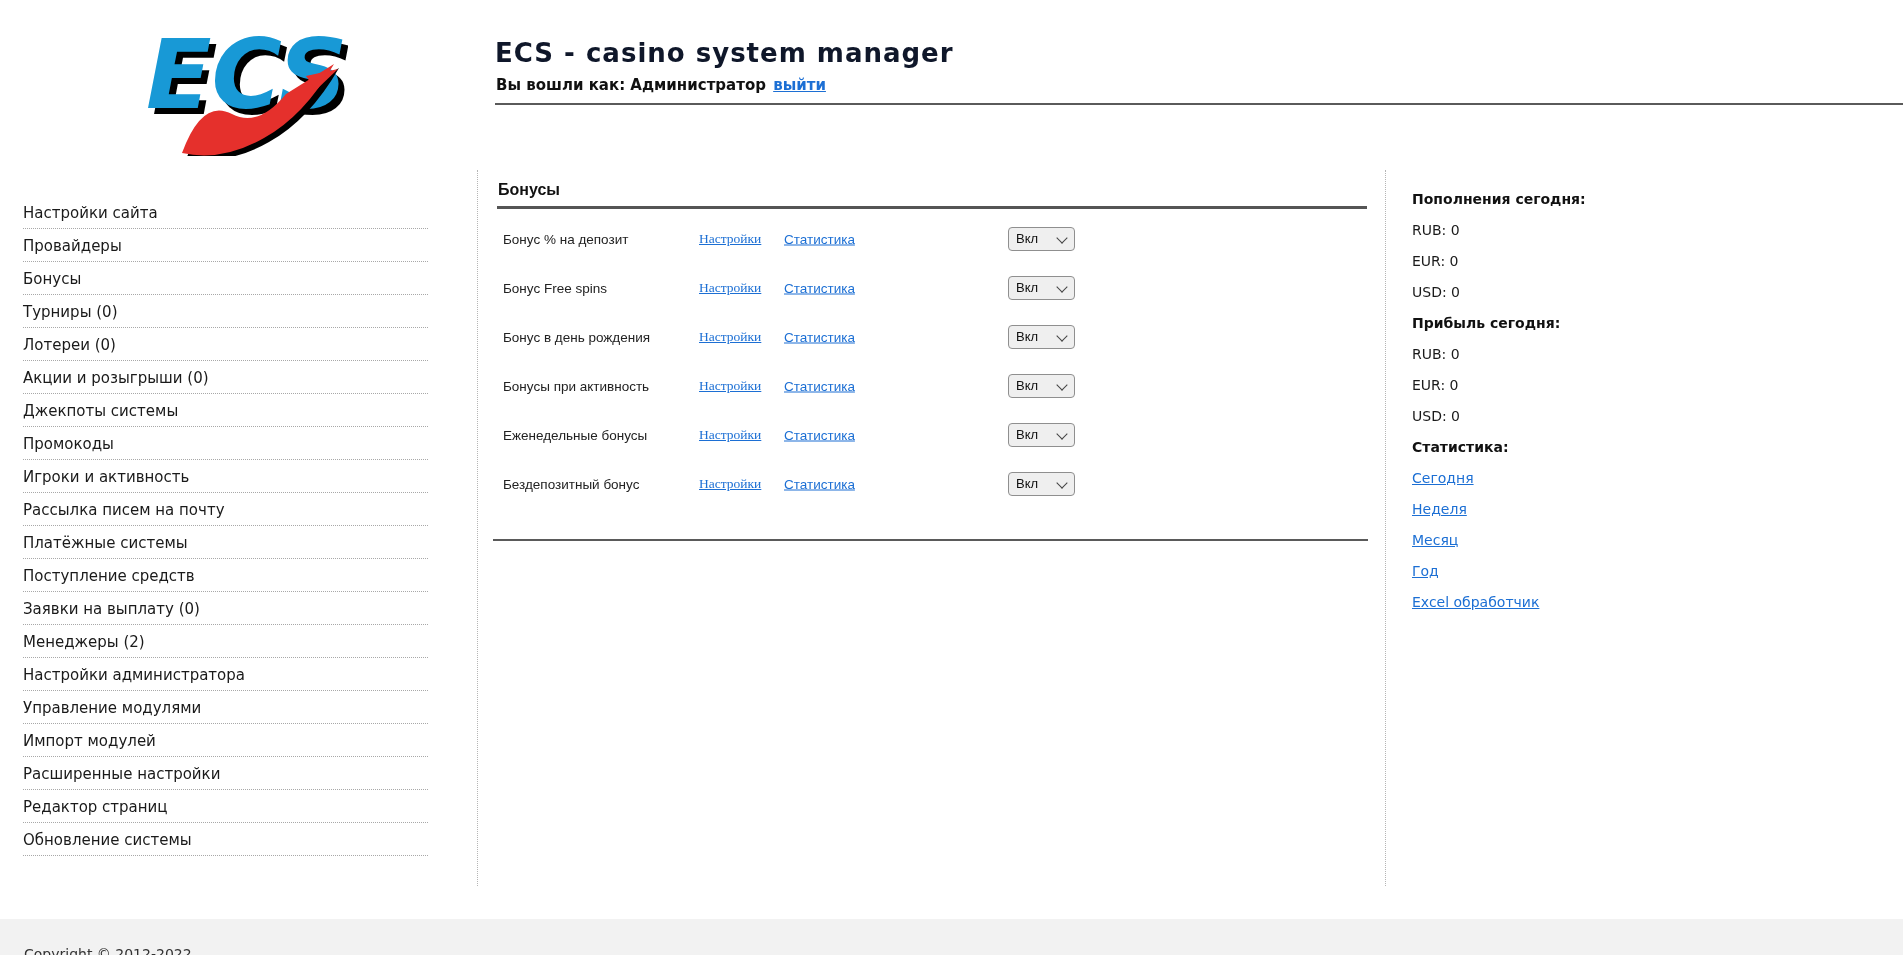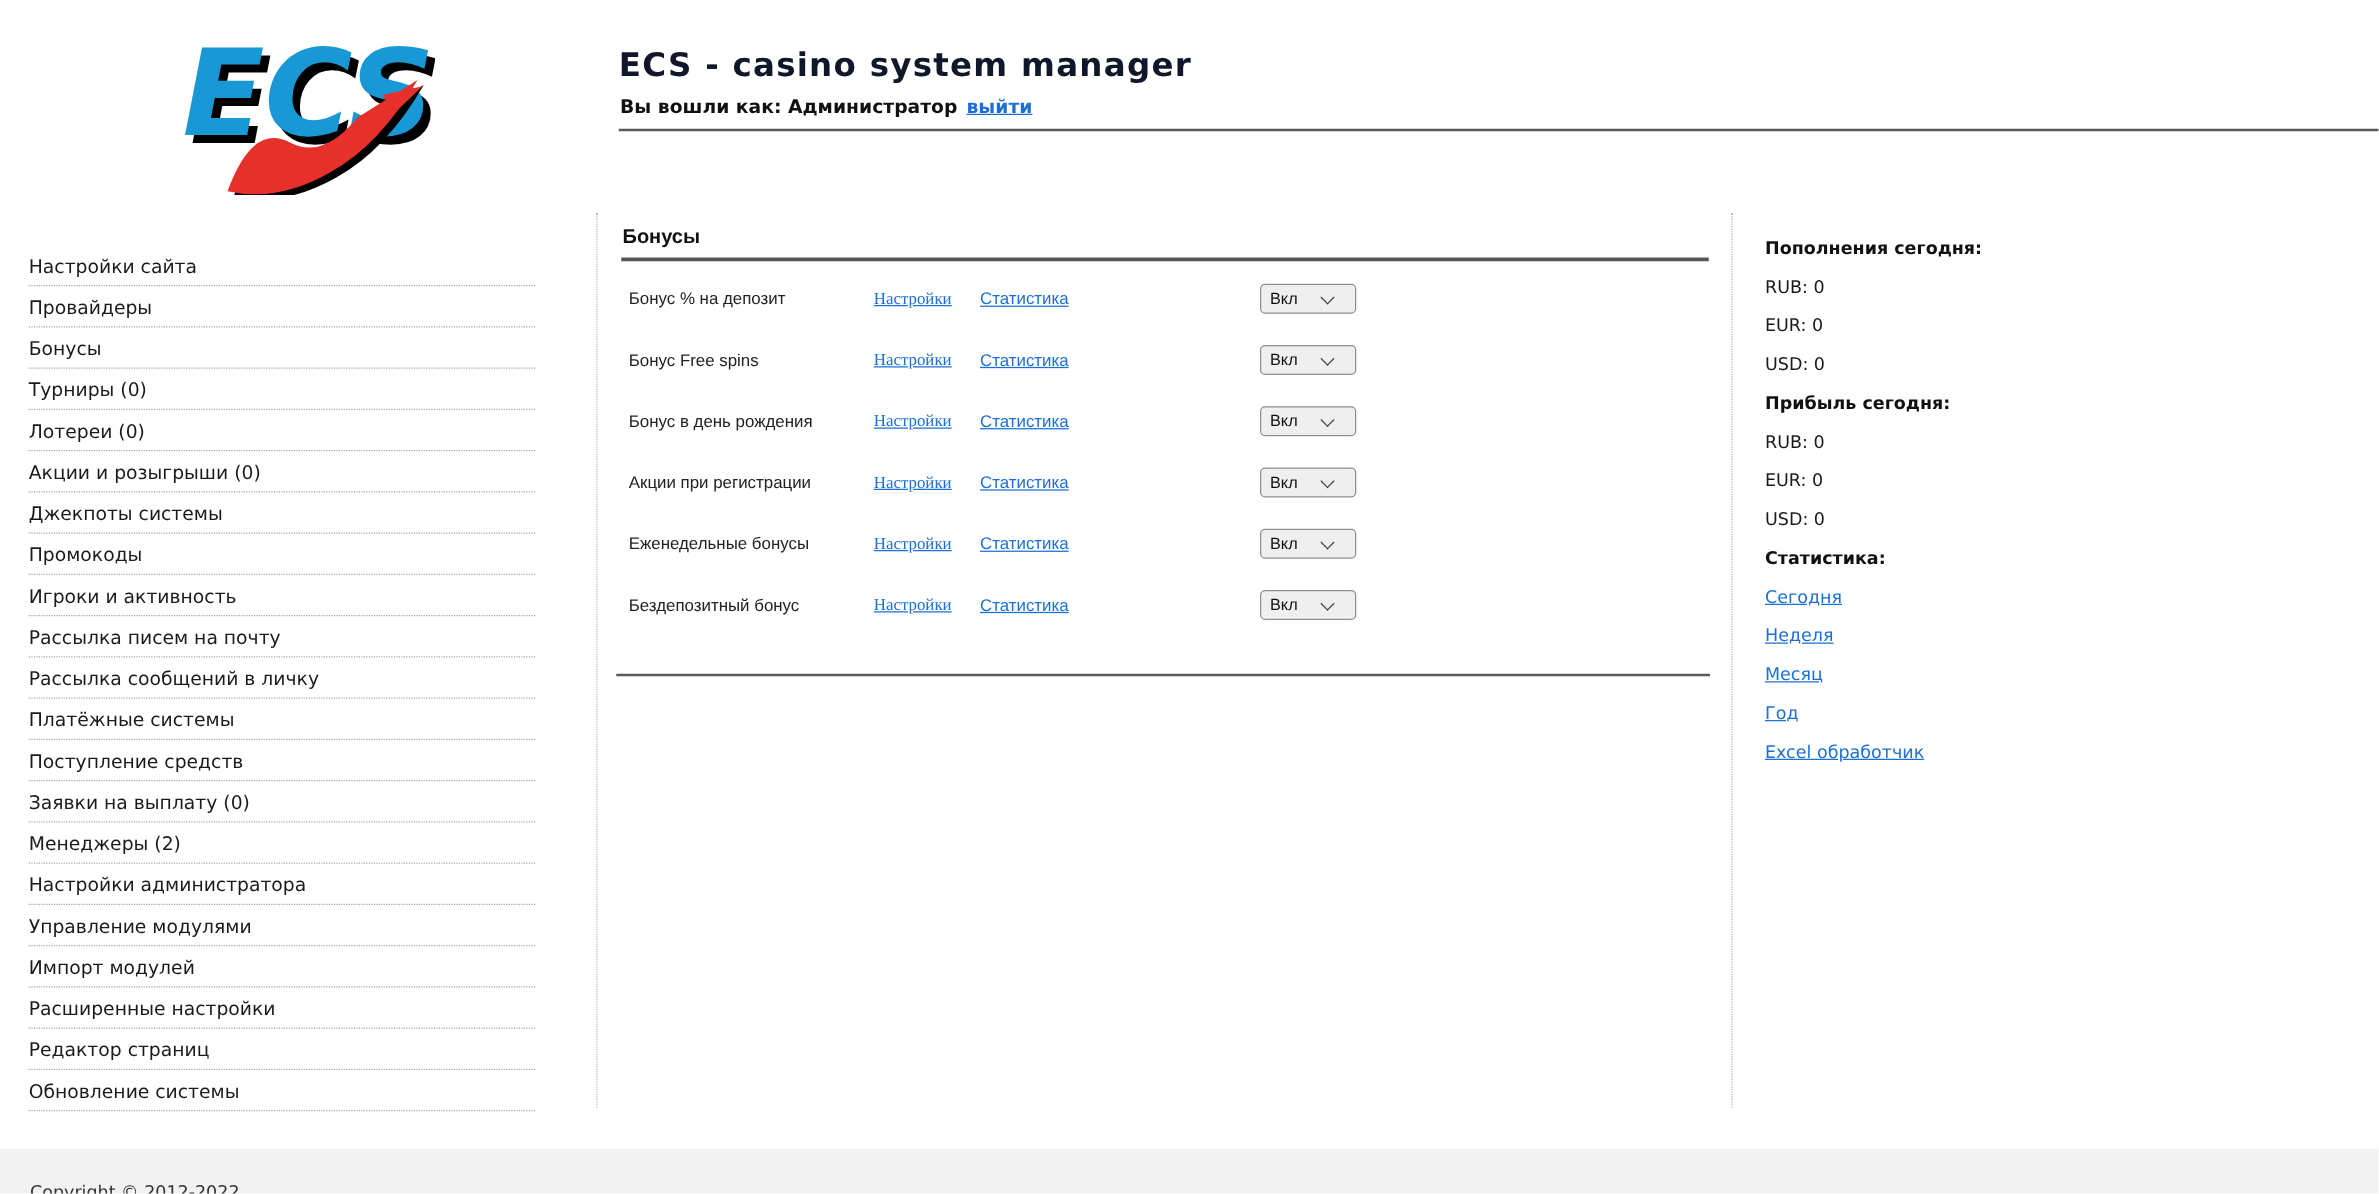--- a/index.html
+++ b/index.html
@@ -33,21 +33,21 @@
   .rule-top{position:absolute;left:497px;top:206px;width:870px;height:3px;background:#555;}
   .rows{position:absolute;left:497px;top:214px;width:870px;}
   .bonus-row{position:relative;height:49px;}
   .bonus-row .lbl{position:absolute;left:6px;top:50%;transform:translateY(-50%);
                   font-family:"Liberation Sans",sans-serif;font-size:13.5px;color:#222;white-space:nowrap;}
   .bonus-row .l1{position:absolute;left:202px;top:50%;transform:translateY(-50%);
                  font-family:Liberation Serif, serif;font-size:13.5px;}
   .bonus-row .l2{position:absolute;left:287px;top:50%;transform:translateY(-50%);
                  font-family:"Liberation Sans",sans-serif;font-size:13.5px;}
   .sel-wrap{position:absolute;left:511px;top:50%;transform:translateY(-50%);width:67px;height:24px;}
-  .sel-wrap select{appearance:none;-webkit-appearance:none;width:77px;height:24px;
+  .sel-wrap select{appearance:none;-webkit-appearance:none;width:67px;height:24px;
                    background:#efefef;border:1px solid #8f8f8f;border-radius:4px;
                    font-family:"Liberation Sans",sans-serif;font-size:13px;color:#111;
                    padding:0 18px 0 7px;cursor:pointer;}
   .sel-chevron{position:absolute;right:9px;top:8px;width:7px;height:7px;pointer-events:none;
                border-right:1.6px solid #444;border-bottom:1.6px solid #444;transform:rotate(45deg);
                transform-origin:center;margin-top:-1px;}
   .rule-bottom{position:absolute;left:493px;top:539px;width:875px;height:2px;background:#5a5a5a;}
 
   
   .rpanel{position:absolute;left:1412px;top:186px;width:300px;font-size:14px;}
@@ -82,21 +82,20 @@
     <div class="side-item">Настройки сайта</div>
     <div class="side-item">Провайдеры</div>
     <div class="side-item">Бонусы</div>
     <div class="side-item">Турниры (0)</div>
     <div class="side-item">Лотереи (0)</div>
     <div class="side-item">Акции и розыгрыши (0)</div>
     <div class="side-item">Джекпоты системы</div>
     <div class="side-item">Промокоды</div>
     <div class="side-item">Игроки и активность</div>
     <div class="side-item">Рассылка писем на почту</div>
-    <div class="side-item">Рассылка сообщений в личку</div>
     <div class="side-item">Платёжные системы</div>
     <div class="side-item">Поступление средств</div>
     <div class="side-item">Заявки на выплату (0)</div>
     <div class="side-item">Менеджеры (2)</div>
     <div class="side-item">Настройки администратора</div>
     <div class="side-item">Управление модулями</div>
     <div class="side-item">Импорт модулей</div>
     <div class="side-item">Расширенные настройки</div>
     <div class="side-item">Редактор страниц</div>
     <div class="side-item">Обновление системы</div>
@@ -134,21 +133,21 @@
       <span class="lbl">Бонус в день рождения</span>
       <a class="lnk l1">Настройки</a>
       <a class="lnk l2">Статистика</a>
       <span class="sel-wrap">
         <select><option>Вкл</option></select>
         <span class="sel-chevron"></span>
       </span>
     </div>
 
     <div class="bonus-row">
-      <span class="lbl">Акции при регистрации</span>
+      <span class="lbl">Бонусы при активность</span>
       <a class="lnk l1">Настройки</a>
       <a class="lnk l2">Статистика</a>
       <span class="sel-wrap">
         <select><option>Вкл</option></select>
         <span class="sel-chevron"></span>
       </span>
     </div>
 
     <div class="bonus-row">
       <span class="lbl">Еженедельные бонусы</span>

